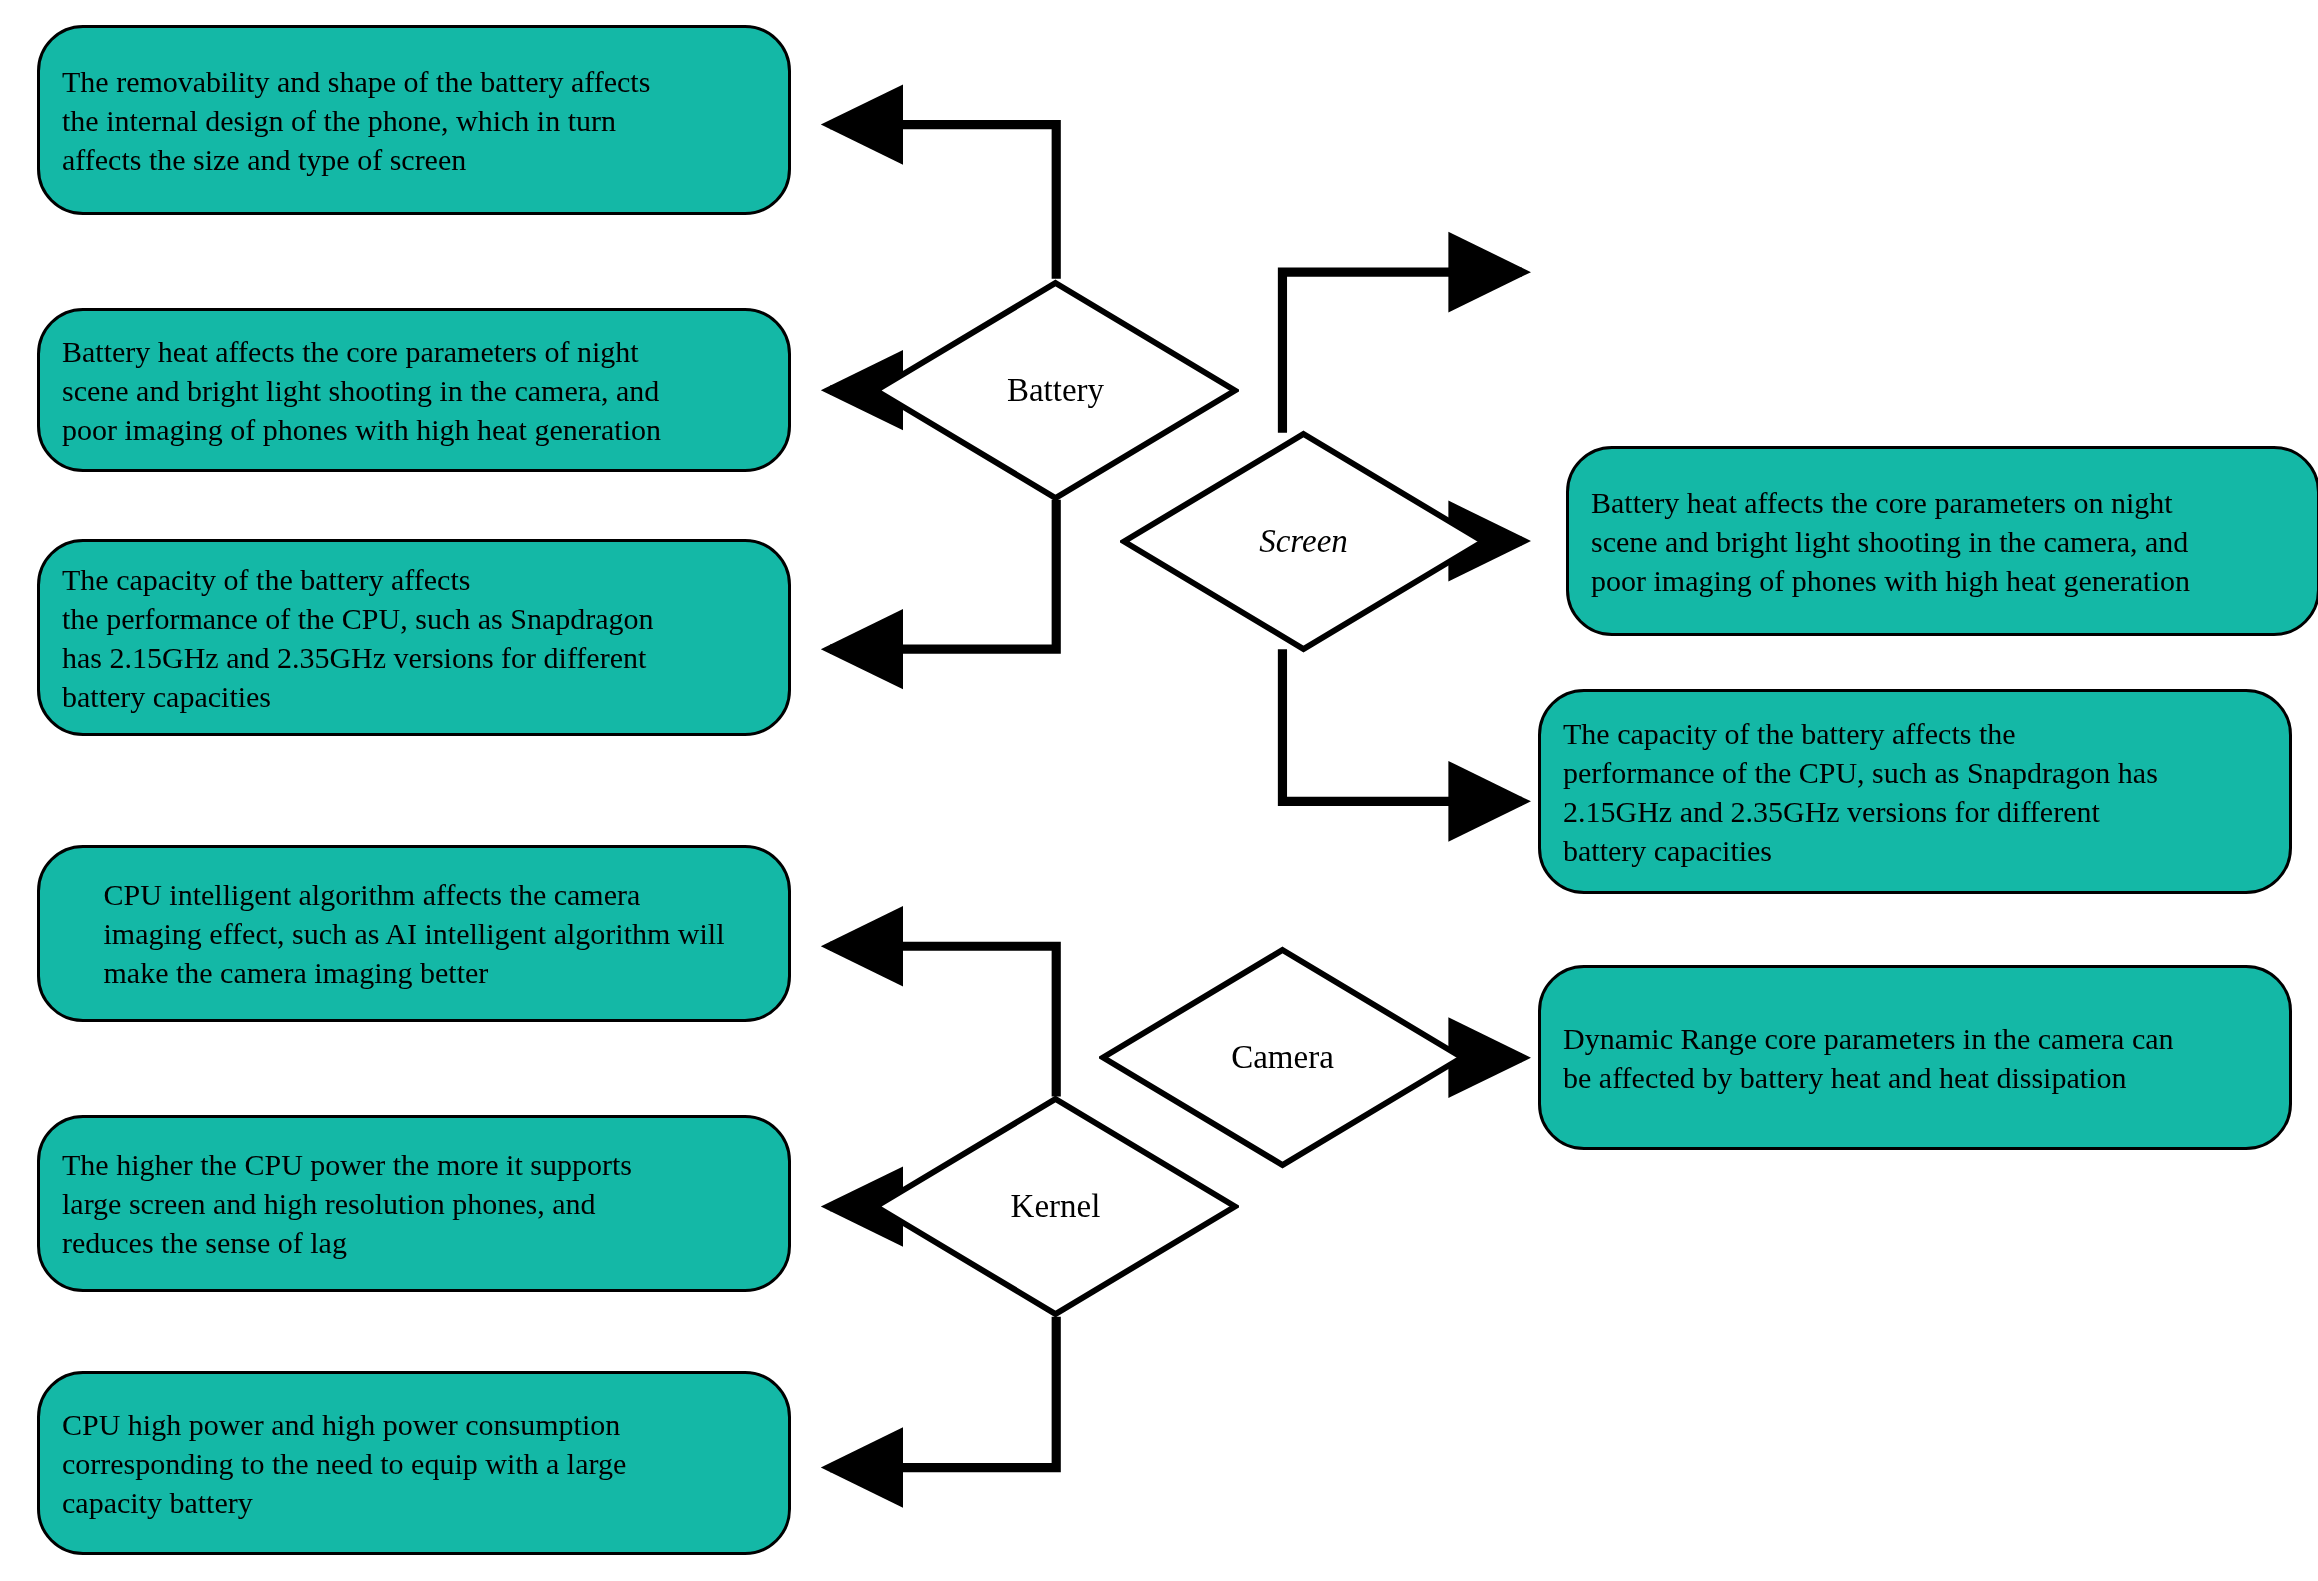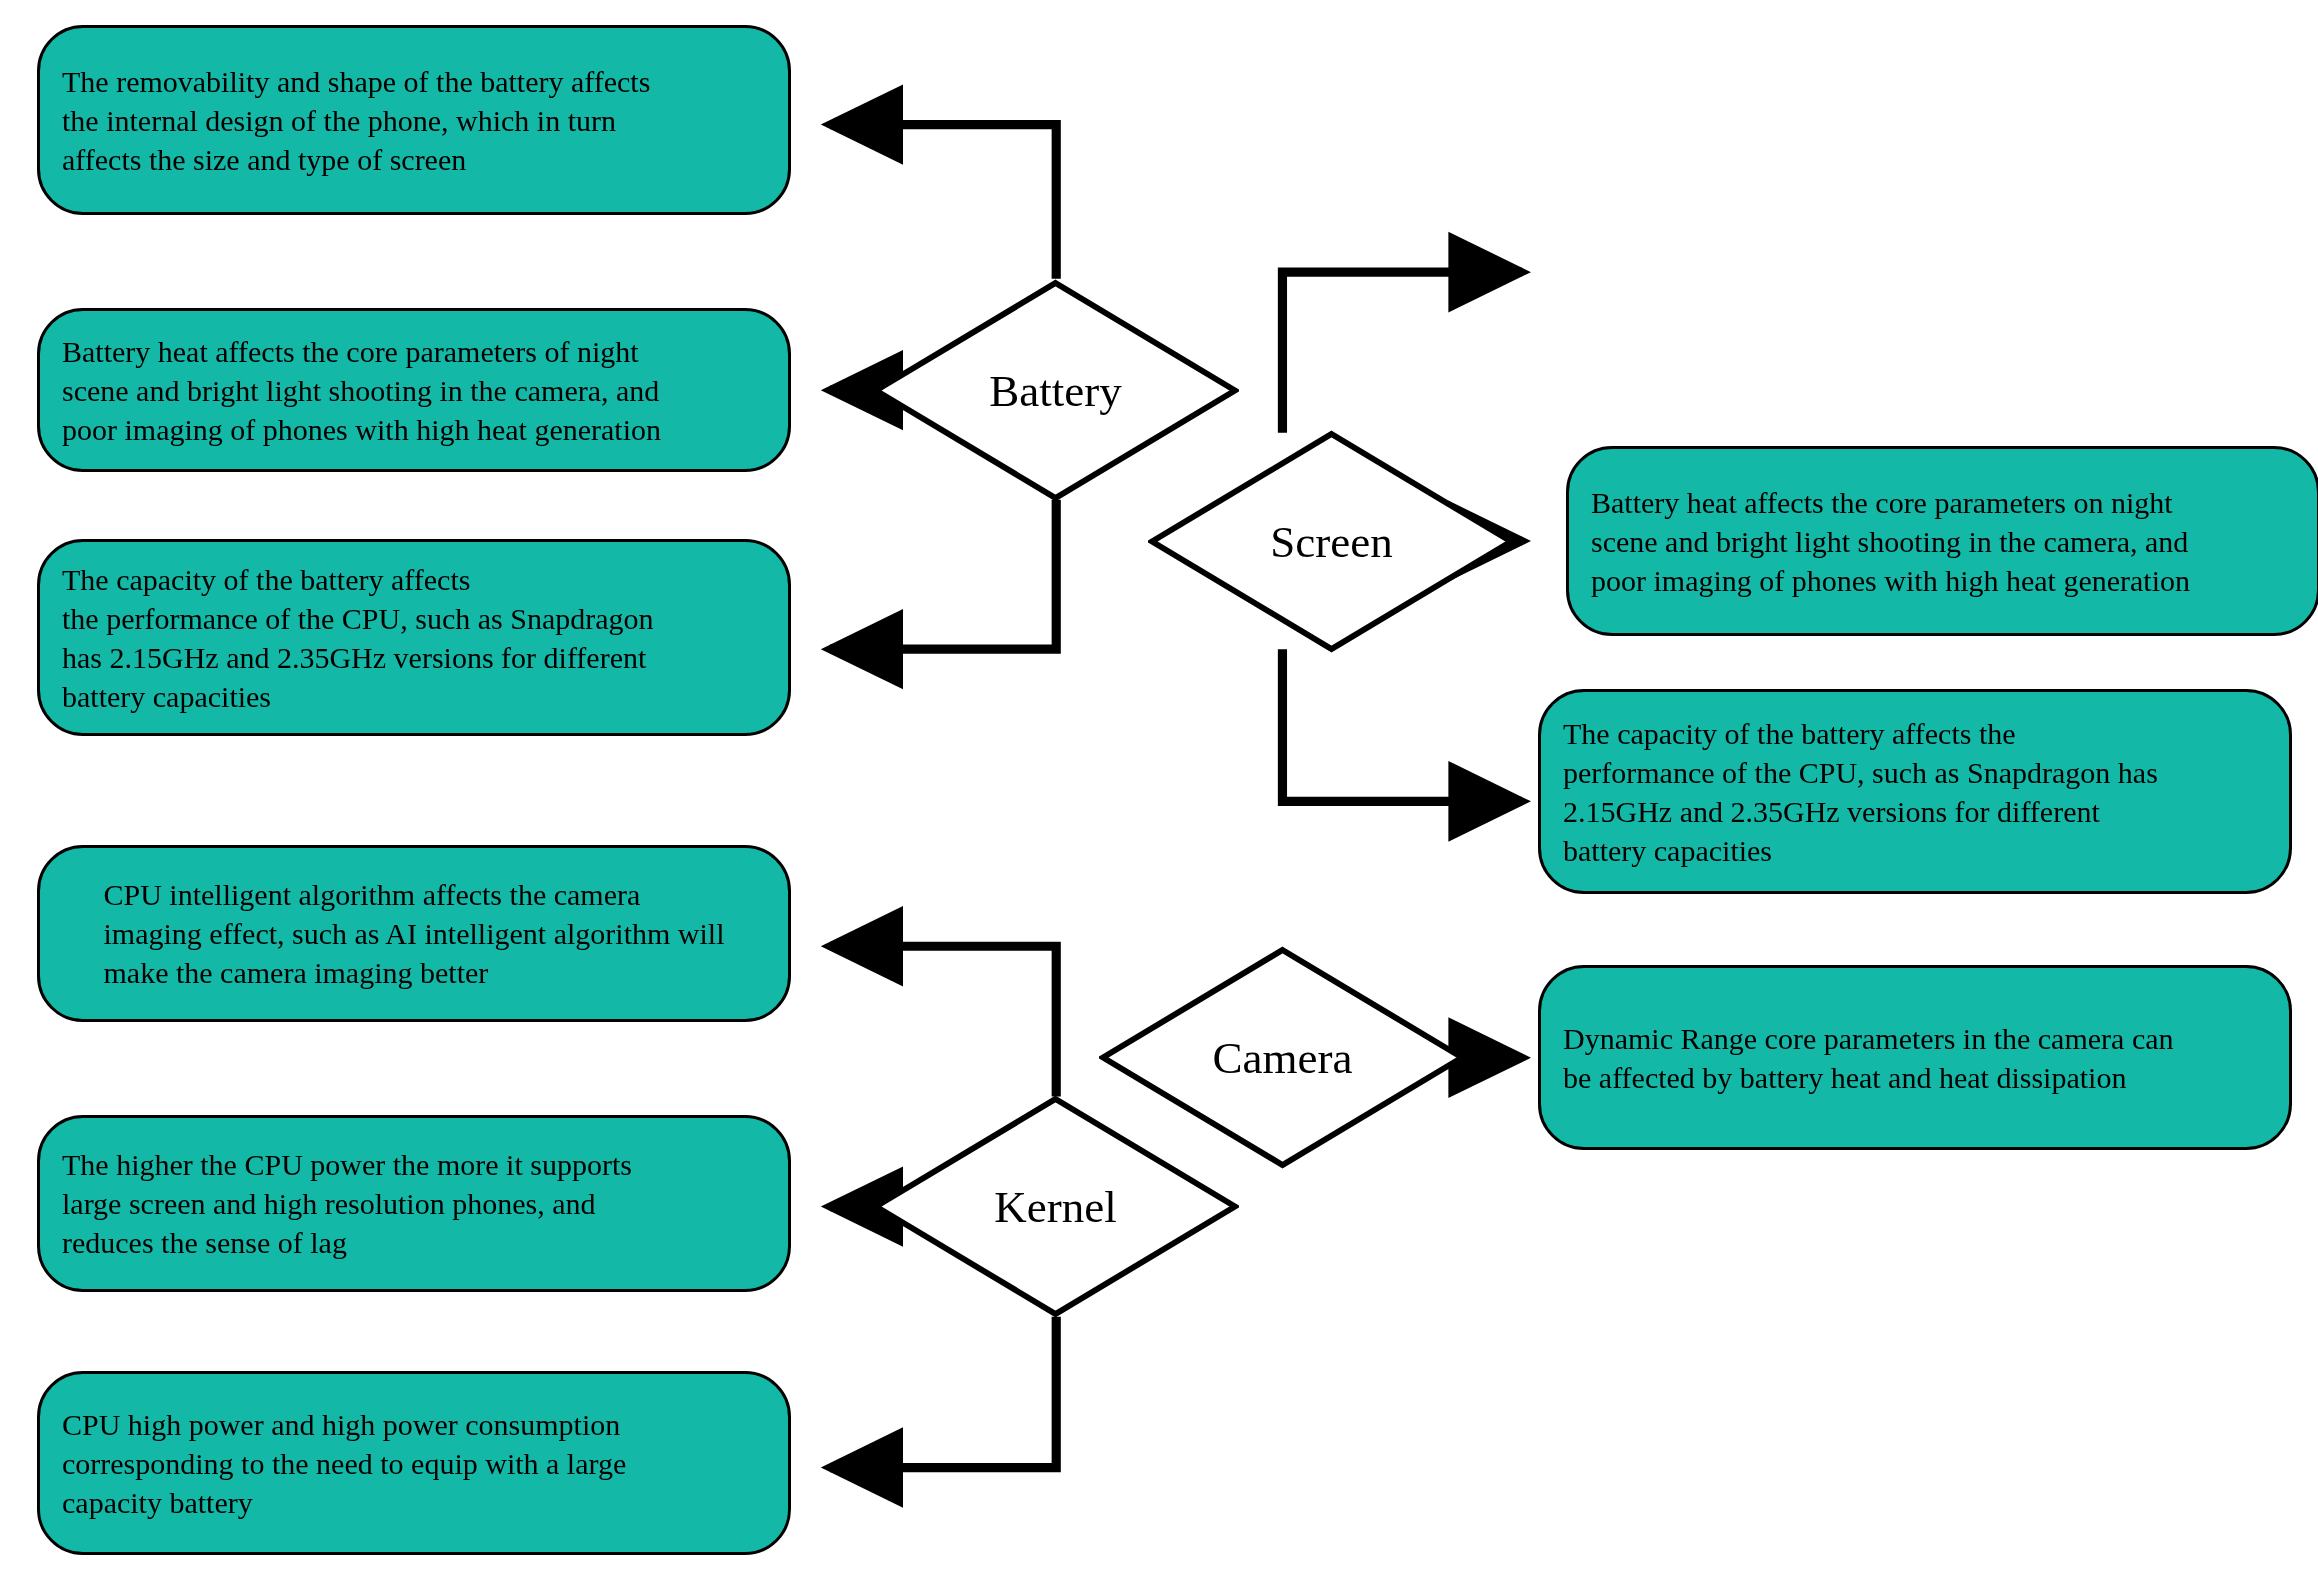--- a/index.html
+++ b/index.html
@@ -43,21 +43,21 @@
   }
   .node {
     position: absolute;
     display: flex;
     align-items: center;
     justify-content: center;
   }
   .node .label {
     position: relative;
     z-index: 3;
-    font-size: 45px;
+    font-size: 33px;
     color: #000000;
     white-space: nowrap;
   }
   .node svg {
     position: absolute;
     left: 0;
     top: 0;
   }
 </style>
 </head>
@@ -149,21 +149,21 @@
 be affected by battery heat and heat dissipation</span>
   </div>
 
   <div class="node" style="left:872px; top:279px; width:367px; height:223px;">
     <svg width="367" height="223" viewBox="0 0 560 340">
       <polygon points="280,6 554,170 280,334 6,170" fill="#ffffff" stroke="#000000" stroke-width="9"></polygon>
     </svg>
     <span class="label">Battery</span>
   </div>
 
-  <div class="node" style="left:1148px; top:430px; width:367px; height:223px;">
+  <div class="node" style="left:1120px; top:430px; width:367px; height:223px;font-style:italic;">
     <svg width="367" height="223" viewBox="0 0 560 340">
       <polygon points="280,6 554,170 280,334 6,170" fill="#ffffff" stroke="#000000" stroke-width="9"></polygon>
     </svg>
     <span class="label">Screen</span>
   </div>
 
   <div class="node" style="left:1099px; top:946px; width:367px; height:223px;">
     <svg width="367" height="223" viewBox="0 0 560 340">
       <polygon points="280,6 554,170 280,334 6,170" fill="#ffffff" stroke="#000000" stroke-width="9"></polygon>
     </svg>

